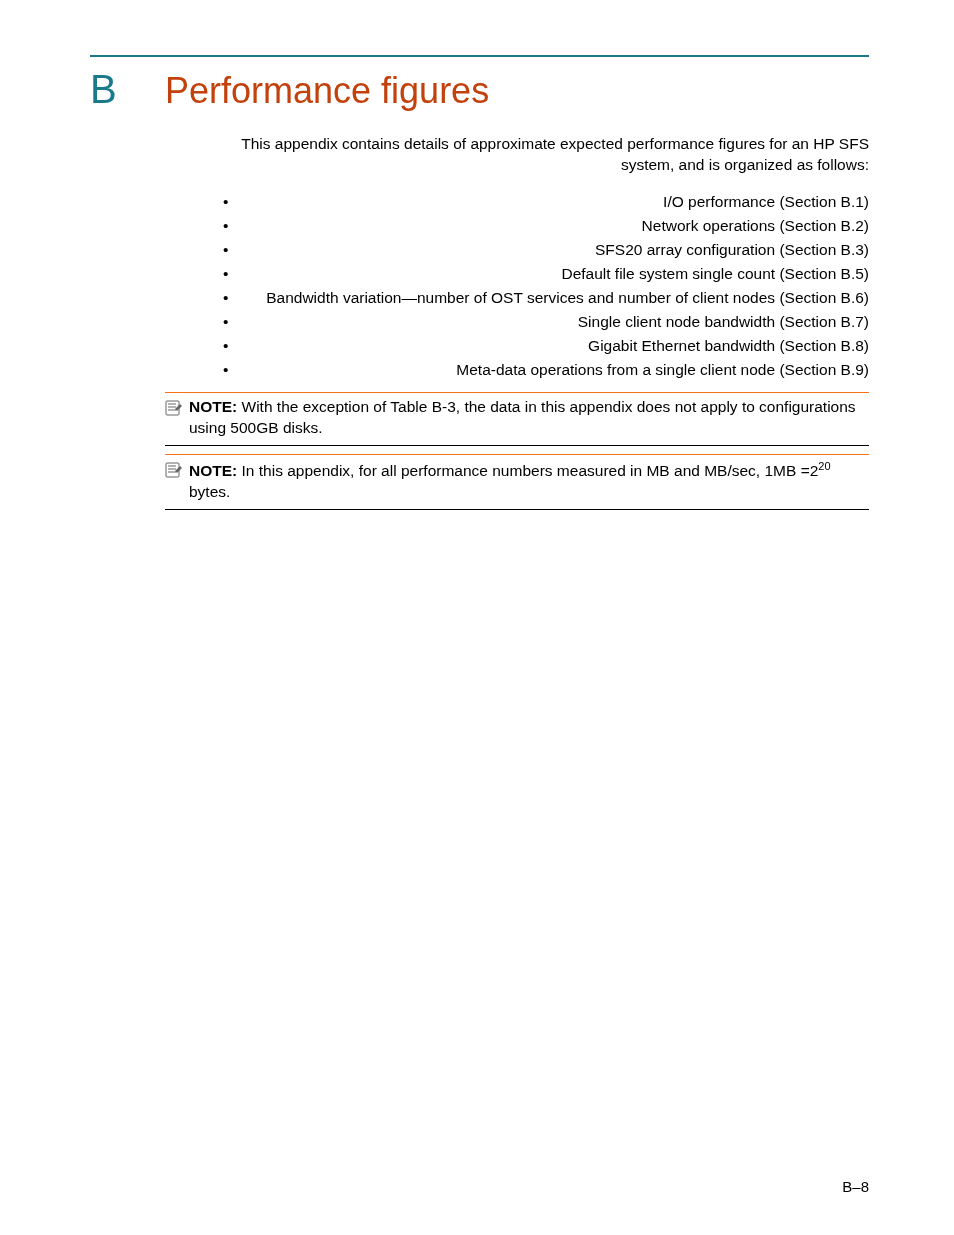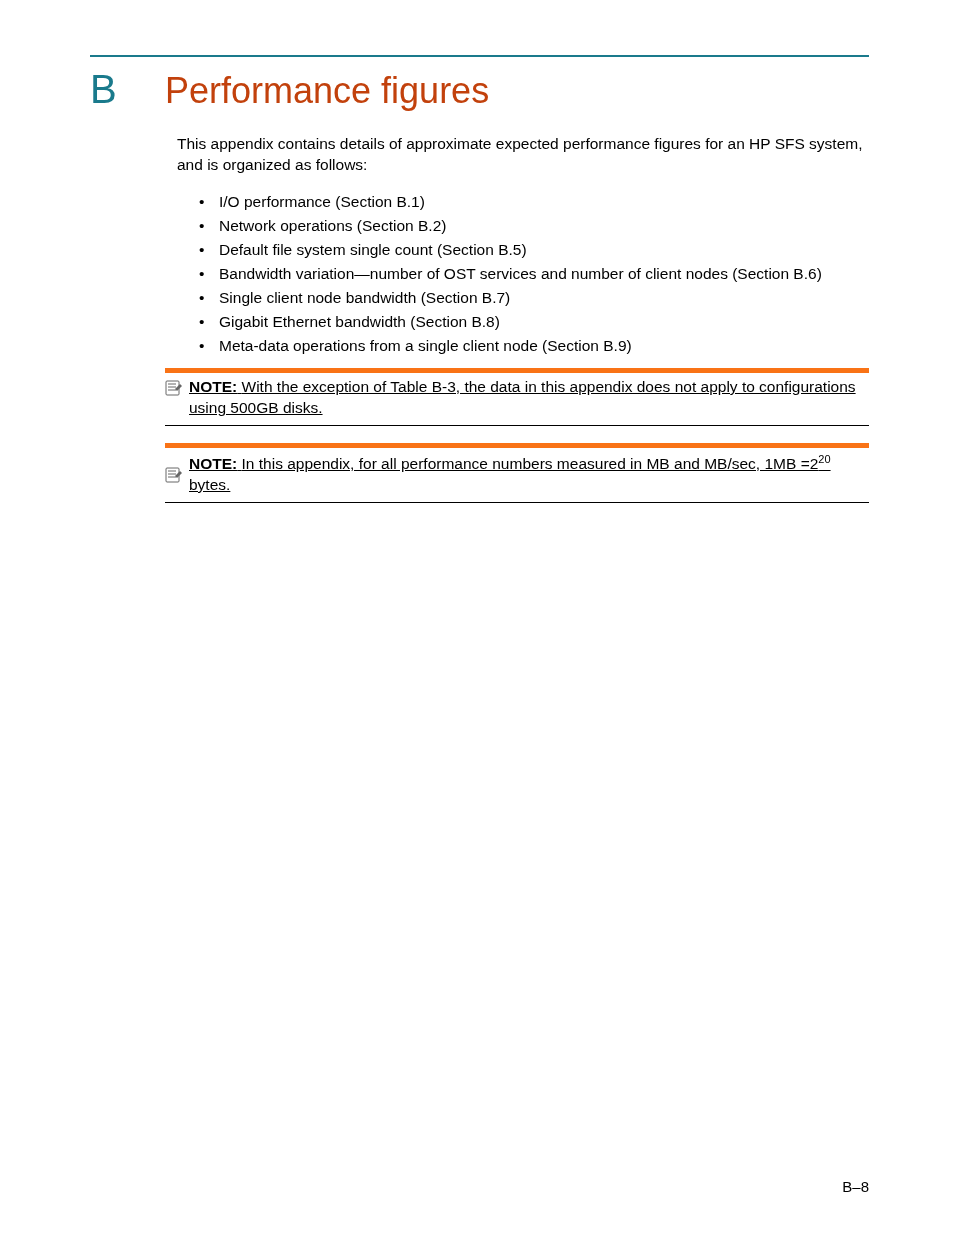--- a/index.html
+++ b/index.html
@@ -30,21 +30,22 @@
     width: 75px;
     font-family: "Futura", "Century Gothic", Arial, sans-serif;
   }
   .appendix-title {
     font-size: 36px;
     font-weight: 400;
     color: #c2410c;
     font-family: "Futura", "Century Gothic", Arial, sans-serif;
   }
   .body-indent {
-    margin-left: 87px;
+    margin-left: 111px;
+    text-align: right;
   }
   .intro {
     font-size: 15.5px;
     line-height: 1.35;
     margin-bottom: 14px;
   }
   ul.toc {
     list-style: none;
     margin-left: 22px;
     margin-bottom: 10px;
@@ -55,33 +56,31 @@
     position: relative;
     padding-left: 20px;
   }
   ul.toc li::before {
     content: "•";
     position: absolute;
     left: 0;
     color: #000;
   }
   .note-block {
-    border-top: 5px solid #f97316;
+    border-top: 1px solid #f97316;
     border-bottom: 1px solid #000;
     padding: 4px 0 6px 0;
     margin-top: 8px;
     margin-left: 75px;
     display: flex;
     align-items: flex-start;
     gap: 6px;
-    text-decoration: underline;
   }
   .note-block + .note-block {
-    margin-top: 17px;
-    align-items: center;
+    margin-top: 8px;
   }
   .note-icon {
     flex: 0 0 auto;
     width: 18px;
     height: 18px;
     margin-top: 2px;
   }
   .note-text {
     font-size: 15.5px;
     line-height: 1.35;
@@ -109,20 +108,21 @@
   <div class="heading-row">
     <div class="appendix-letter">B</div>
     <div class="appendix-title">Performance figures</div>
   </div>
 
   <div class="body-indent">
     <p class="intro">This appendix contains details of approximate expected performance figures for an HP SFS system, and is organized as follows:</p>
     <ul class="toc">
       <li>I/O performance (Section B.1)</li>
       <li>Network operations (Section B.2)</li>
+      <li>SFS20 array configuration (Section B.3)</li>
       <li>Default file system single count (Section B.5)</li>
       <li>Bandwidth variation—number of OST services and number of client nodes (Section B.6)</li>
       <li>Single client node bandwidth (Section B.7)</li>
       <li>Gigabit Ethernet bandwidth (Section B.8)</li>
       <li>Meta-data operations from a single client node (Section B.9)</li>
     </ul>
   </div>
 
   <div class="note-block">
     <span class="note-icon">

